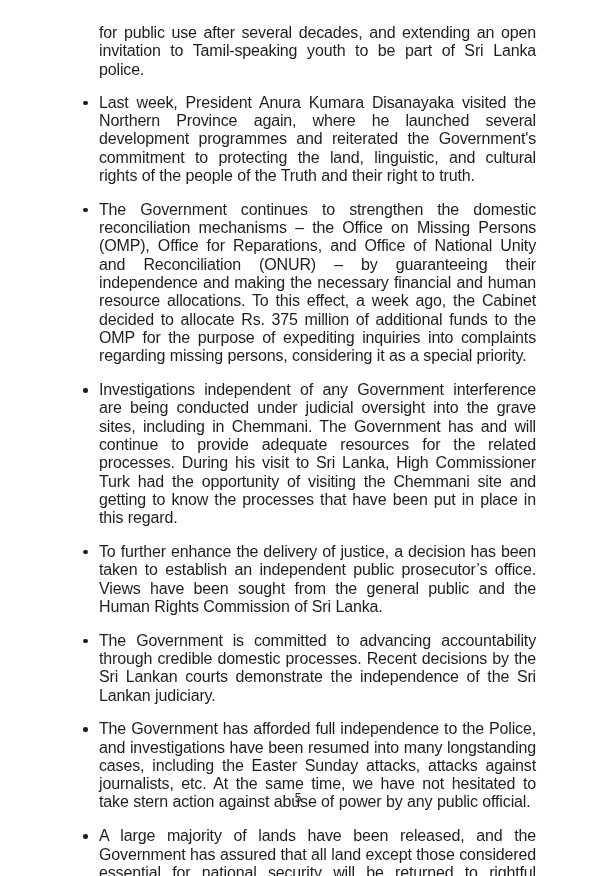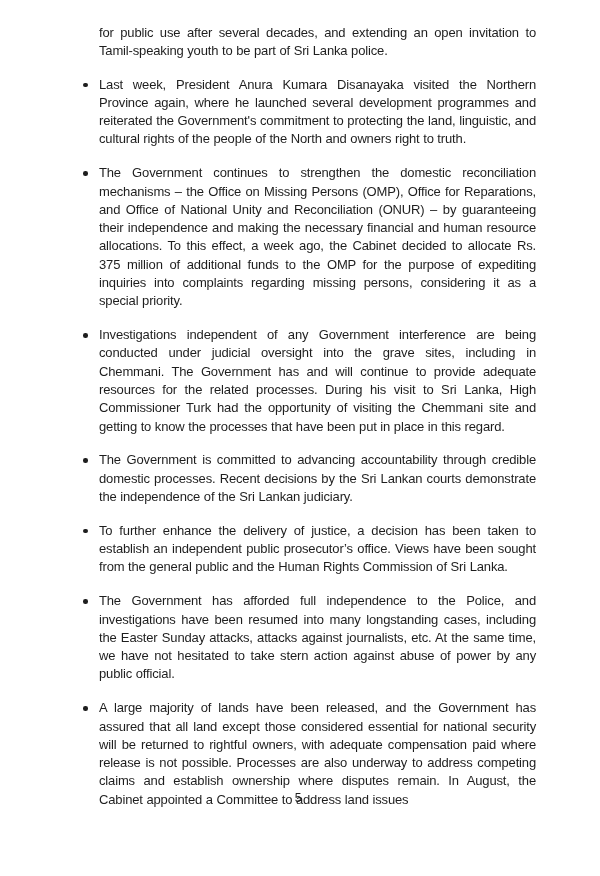--- a/index.html
+++ b/index.html
@@ -22,21 +22,21 @@
     height: 876px;
     background: #ffffff;
   }
   .content {
     position: absolute;
     left: 99px;
     width: 437px;
     top: 24px;
   }
   .para {
-    font-size: 13px;
+    font-size: 16px;
     line-height: 18.3px;
     text-align: justify;
     letter-spacing: -0.15px;
     word-spacing: 0.2px;
     margin: 0;
     position: relative;
   }
   .para.continuation {
     margin-bottom: 15px;
   }
@@ -71,42 +71,42 @@
 </head>
 <body>
 
 <div class="page">
   <div class="content">
 
     <p class="para continuation">for public use after several decades, and extending an open invitation to Tamil-speaking youth to be part of Sri Lanka police.</p>
 
     <div class="bullet-item">
       <span class="bullet-dot"></span>
-      <p class="para">Last week, President Anura Kumara Disanayaka visited the Northern Province again, where he launched several development programmes and reiterated the Government's commitment to protecting the land, linguistic, and cultural rights of the people of the North and owners right to truth.</p>
+      <p class="para">Last week, President Anura Kumara Disanayaka visited the Northern Province again, where he launched several development programmes and reiterated the Government's commitment to protecting the land, linguistic, and cultural rights of the people of the Truth and their right to truth.</p>
     </div>
 
     <div class="bullet-item">
       <span class="bullet-dot"></span>
       <p class="para">The Government continues to strengthen the domestic reconciliation mechanisms – the Office on Missing Persons (OMP), Office for Reparations, and Office of National Unity and Reconciliation (ONUR) – by guaranteeing their independence and making the necessary financial and human resource allocations. To this effect, a week ago, the Cabinet decided to allocate Rs. 375 million of additional funds to the OMP for the purpose of expediting inquiries into complaints regarding missing persons, considering it as a special priority.</p>
     </div>
 
 
     <div class="bullet-item">
       <span class="bullet-dot"></span>
       <p class="para">Investigations independent of any Government interference are being conducted under judicial oversight into the grave sites, including in Chemmani. The Government has and will continue to provide adequate resources for the related processes. During his visit to Sri Lanka, High Commissioner Turk had the opportunity of visiting the Chemmani site and getting to know the processes that have been put in place in this regard.</p>
     </div>
 
     <div class="bullet-item">
       <span class="bullet-dot"></span>
-      <p class="para">The Government is committed to advancing accountability through credible domestic processes. Recent decisions by the Sri Lankan courts demonstrate the independence of the Sri Lankan judiciary.</p>
+      <p class="para">To further enhance the delivery of justice, a decision has been taken to establish an independent public prosecutor’s office. Views have been sought from the general public and the Human Rights Commission of Sri Lanka.</p>
     </div>
 
     <div class="bullet-item">
       <span class="bullet-dot"></span>
-      <p class="para">To further enhance the delivery of justice, a decision has been taken to establish an independent public prosecutor’s office. Views have been sought from the general public and the Human Rights Commission of Sri Lanka.</p>
+      <p class="para">The Government is committed to advancing accountability through credible domestic processes. Recent decisions by the Sri Lankan courts demonstrate the independence of the Sri Lankan judiciary.</p>
     </div>
 
     <div class="bullet-item">
       <span class="bullet-dot"></span>
       <p class="para">The Government has afforded full independence to the Police, and investigations have been resumed into many longstanding cases, including the Easter Sunday attacks, attacks against journalists, etc. At the same time, we have not hesitated to take stern action against abuse of power by any public official.</p>
     </div>
 
 
     <div class="bullet-item">
       <span class="bullet-dot"></span>

